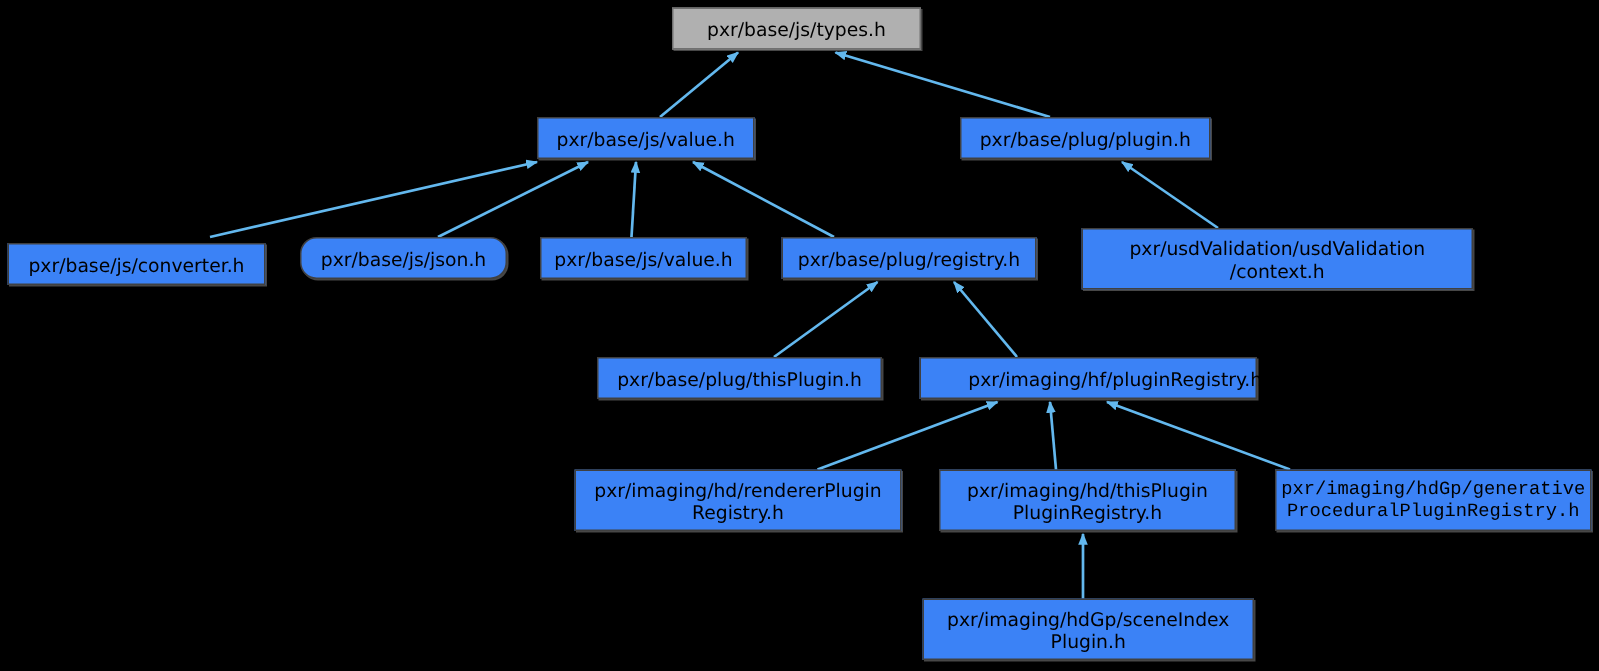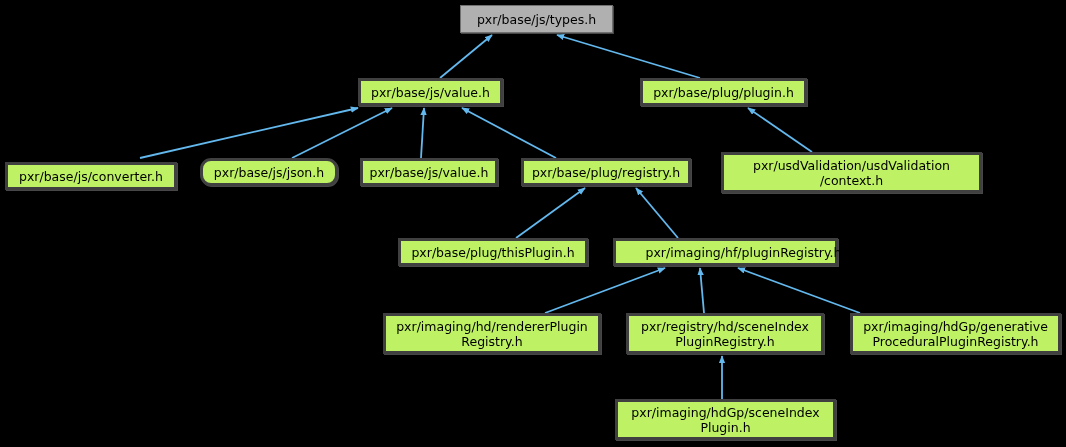--- a/index.html
+++ b/index.html
@@ -18,22 +18,22 @@
   #graph-svg {
     position: absolute;
     left: 0;
     top: 0;
     width: 1066px;
     height: 447px;
   }
   .gnode {
     position: absolute;
     box-sizing: border-box;
-    border: 3px solid #404040;
-    background: #bef264;
+    border: 1px solid #404040;
+    background: #3b82f6;
     color: #000000;
     display: flex;
     align-items: center;
     justify-content: center;
     text-align: center;
     font-size: 12.5px;
     line-height: 15px;
     letter-spacing: 0px;
     white-space: pre-line;
     box-shadow: 1px 1px 0 rgba(255,255,255,0.28);
@@ -68,33 +68,33 @@
         <line x1="812" y1="152" x2="748" y2="108" stroke="#63b8ee" stroke-width="1.8" marker-end="url(#arrowhead)"></line>
         <line x1="516" y1="238" x2="585" y2="188" stroke="#63b8ee" stroke-width="1.8" marker-end="url(#arrowhead)"></line>
         <line x1="678" y1="238" x2="636" y2="188" stroke="#63b8ee" stroke-width="1.8" marker-end="url(#arrowhead)"></line>
         <line x1="545" y1="313" x2="665" y2="268" stroke="#63b8ee" stroke-width="1.8" marker-end="url(#arrowhead)"></line>
         <line x1="704" y1="313" x2="700" y2="268" stroke="#63b8ee" stroke-width="1.8" marker-end="url(#arrowhead)"></line>
         <line x1="860" y1="313" x2="738" y2="268" stroke="#63b8ee" stroke-width="1.8" marker-end="url(#arrowhead)"></line>
         <line x1="722" y1="399" x2="722" y2="356" stroke="#63b8ee" stroke-width="1.8" marker-end="url(#arrowhead)"></line>
       </g>
   </svg>
   <div id="node-layer">
-      <div class="gnode root" style="left: 460px; top: 5px; width: 153px; height: 28px;"><span class="nlabel">pxr/base/js/types.h</span></div>
+      <div class="gnode root" style="left: 448px; top: 5px; width: 166px; height: 28px;"><span class="nlabel">pxr/base/js/types.h</span></div>
       <div class="gnode" style="left: 358px; top: 78px; width: 145px; height: 28px;"><span class="nlabel">pxr/base/js/value.h</span></div>
       <div class="gnode" style="left: 640px; top: 78px; width: 167px; height: 28px;"><span class="nlabel">pxr/base/plug/plugin.h</span></div>
       <div class="gnode" style="left: 5px; top: 162px; width: 172px; height: 28px;"><span class="nlabel">pxr/base/js/converter.h</span></div>
       <div class="gnode" style="left: 200px; top: 158px; width: 138px; height: 28px; border-radius: 11px;"><span class="nlabel">pxr/base/js/json.h</span></div>
       <div class="gnode" style="left: 360px; top: 158px; width: 138px; height: 28px;"><span class="nlabel">pxr/base/js/value.h</span></div>
       <div class="gnode" style="left: 521px; top: 158px; width: 170px; height: 28px;"><span class="nlabel">pxr/base/plug/registry.h</span></div>
       <div class="gnode" style="left: 721px; top: 152px; width: 261px; height: 41px;"><span class="nlabel">pxr/usdValidation/usdValidation
 /context.h</span></div>
       <div class="gnode" style="left: 398px; top: 238px; width: 190px; height: 28px;"><span class="nlabel">pxr/base/plug/thisPlugin.h</span></div>
       <div class="gnode" style="left: 613px; top: 238px; width: 225px; height: 28px; padding-left: 36px;"><span class="nlabel">pxr/imaging/hf/pluginRegistry.h</span></div>
       <div class="gnode" style="left: 383px; top: 313px; width: 218px; height: 41px;"><span class="nlabel">pxr/imaging/hd/rendererPlugin
 Registry.h</span></div>
-      <div class="gnode" style="left: 626px; top: 313px; width: 198px; height: 41px;"><span class="nlabel">pxr/registry/hd/sceneIndex
+      <div class="gnode" style="left: 626px; top: 313px; width: 198px; height: 41px;"><span class="nlabel">pxr/imaging/hd/thisPlugin
 PluginRegistry.h</span></div>
-      <div class="gnode" style="left: 850px; top: 313px; width: 211px; height: 41px;"><span class="nlabel">pxr/imaging/hdGp/generative
+      <div class="gnode" style="left: 850px; top: 313px; width: 211px; height: 41px; font-family: Liberation Mono, monospace;"><span class="nlabel">pxr/imaging/hdGp/generative
 ProceduralPluginRegistry.h</span></div>
       <div class="gnode" style="left: 615px; top: 399px; width: 221px; height: 41px;"><span class="nlabel">pxr/imaging/hdGp/sceneIndex
 Plugin.h</span></div>
     </div>
 </div>
 
 </body></html>

